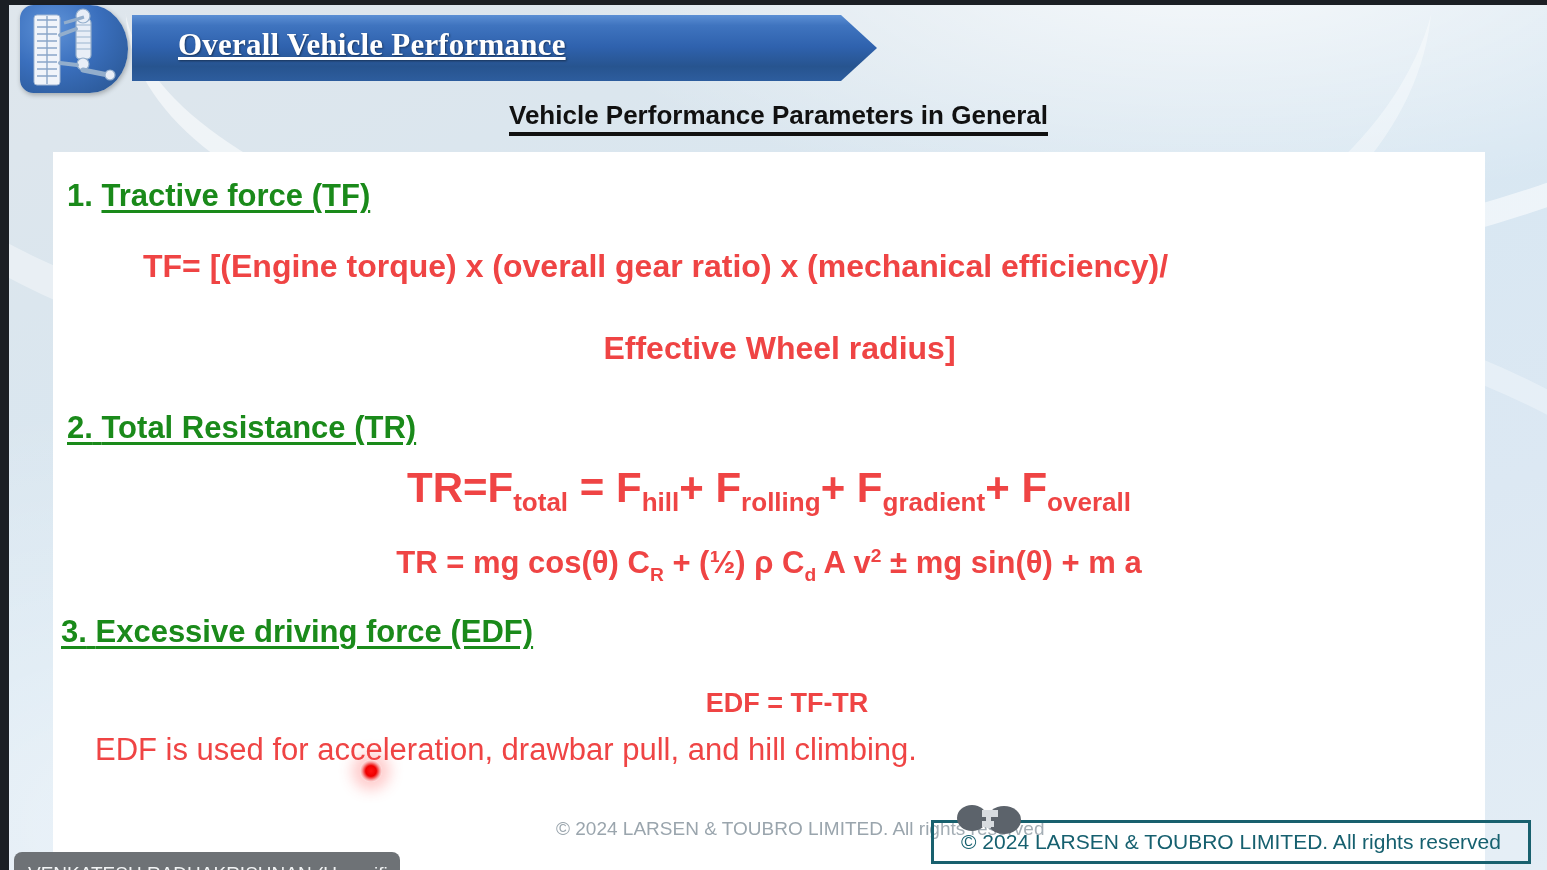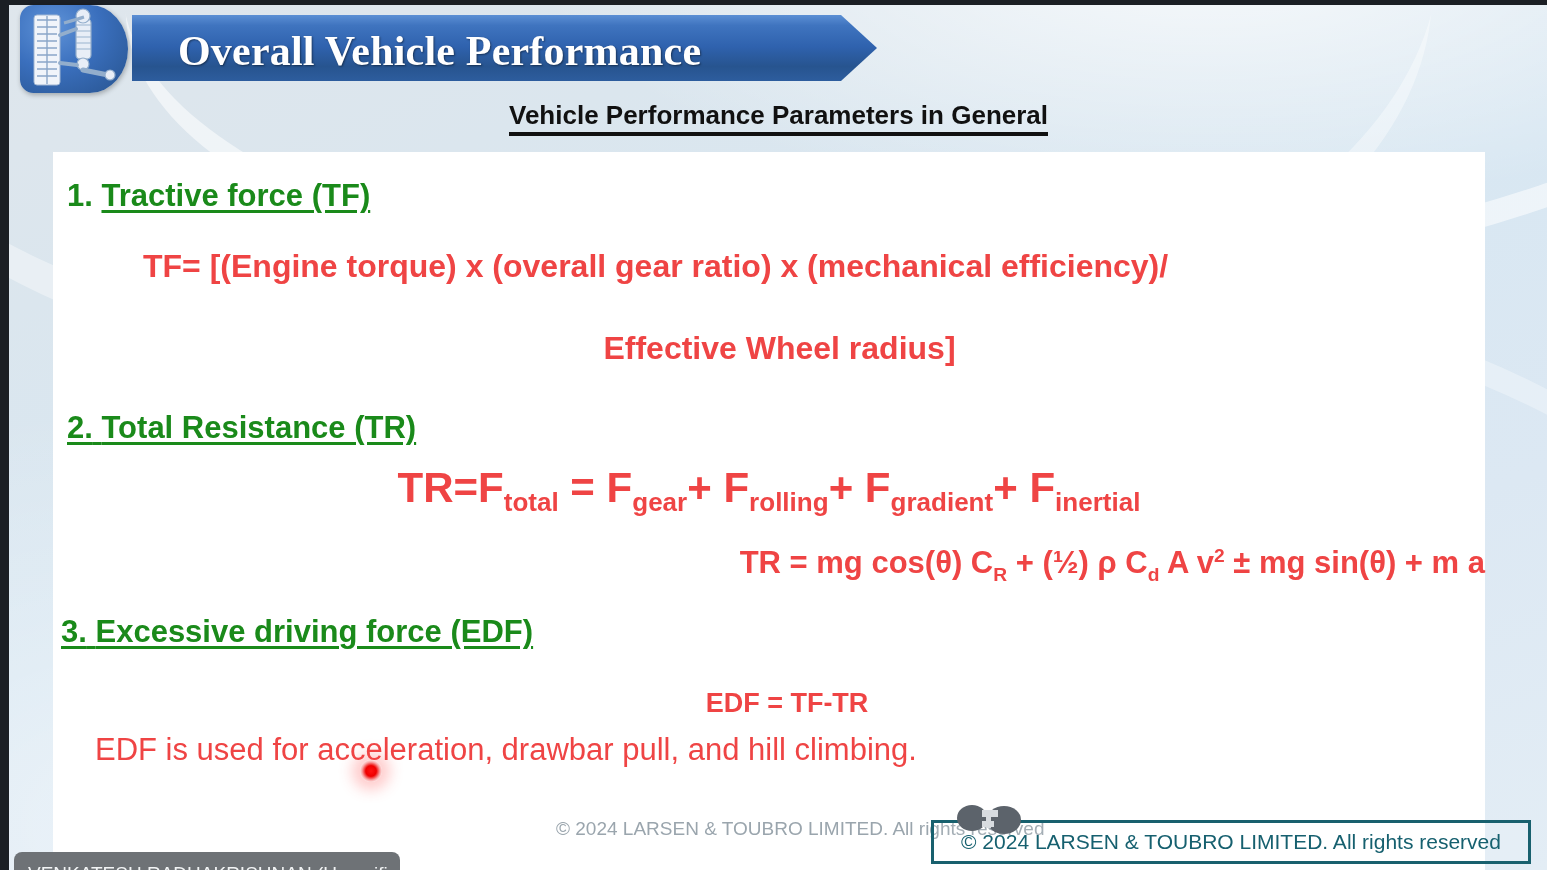--- a/index.html
+++ b/index.html
@@ -63,25 +63,26 @@
     width: 745px; height: 66px;
     background: linear-gradient(180deg,#5b8fd4 0%, #3f74bf 16%, #2f62ae 48%, #27548f 78%, #2d5d9e 100%);
     clip-path: polygon(0 0, calc(100% - 36px) 0, 100% 50%, calc(100% - 36px) 100%, 0 100%);
     box-shadow: 0 3px 6px rgba(0,0,0,0.20);
   }
   .banner-title {
     position: absolute;
     left: 158px; top: 22px;
     font-family: "Liberation Serif", serif;
     font-weight: bold;
-    font-size: 42px;
+    font-size: 31px;
     color: #ffffff;
     letter-spacing: .2px;
     text-shadow: 1px 1px 2px rgba(0,0,0,0.45);
     white-space: nowrap;
+    text-decoration: underline;
   }
   .logo-badge {
     position: absolute;
     left: 20px; top: 5px;
     width: 108px; height: 88px;
     border-radius: 14px 40px 40px 14px / 14px 46px 46px 14px;
     background: radial-gradient(ellipse at 30% 25%, #5f93d8 0%, #3a6fbd 45%, #27538e 100%);
     box-shadow: 1px 2px 5px rgba(0,0,0,0.28);
     overflow: hidden;
   }
@@ -124,21 +125,21 @@
     white-space: nowrap;
   }
   .sub { font-size: 0.62em; vertical-align: sub; font-weight: bold; }
   .sup { font-size: 0.62em; vertical-align: super; font-weight: bold; }
   
   #head1 { left: 14px; top: 26px; }
   #f1 { left: 90px; top: 96px; font-size: 32px; }
   #f2 { left: 0; top: 178px; width: 1432px; text-align: center; font-size: 32px; padding-left: 21px; }
   #head2 { left: 14px; top: 258px; }
   #f3 { left: 0; top: 312px; width: 1432px; text-align:center; font-size: 42px; }
-  #f4 { left: 0; top: 393px; width: 1432px; text-align:right; font-size: 31px; }
+  #f4 { left: 0; top: 393px; width: 1432px; text-align:center; font-size: 31px; }
   #head3 { left: 8px; top: 462px; }
   #f5 { left: 0; top: 536px; width: 1432px; text-align:center; font-size: 27px; padding-left: 36px; }
   #f6 { left: 42px; top: 580px; font-size: 31px; font-weight: normal; }
   
   .footer-faint {
     position: absolute;
     left: 556px; top: 818px;
     font-size: 19px;
     color: #9aa5ad;
     white-space: nowrap;
@@ -245,21 +246,21 @@
 
     <div class="formula" id="f1">TF= [(Engine torque) x (overall gear ratio) x (mechanical efficiency)/</div>
     <div class="formula" id="f2">Effective Wheel radius]</div>
 
     <div class="sec-head" id="head2">
       <u><span>2.</span>
       <span>Total Resistance (TR)</span></u>
     </div>
 
     <div class="formula" id="f3">
-      <span>TR=F</span><span class="sub">total</span><span> = F</span><span class="sub">gear</span><span>+ F</span><span class="sub">rolling</span><span>+ F</span><span class="sub">gradient</span><span>+ F</span><span class="sub">inertial</span>
+      <span>TR=F</span><span class="sub">total</span><span> = F</span><span class="sub">hill</span><span>+ F</span><span class="sub">rolling</span><span>+ F</span><span class="sub">gradient</span><span>+ F</span><span class="sub">overall</span>
     </div>
 
     <div class="formula" id="f4">
       <span>TR = mg cos(θ) C</span><span class="sub">R</span><span> + (½) ρ C</span><span class="sub">d</span><span> A v</span><span class="sup">2</span><span> ± mg sin(θ) + m a</span>
     </div>
 
     <div class="sec-head" id="head3">
       <u><span>3.</span>
       <span>Excessive driving force (EDF)</span></u>
     </div>

